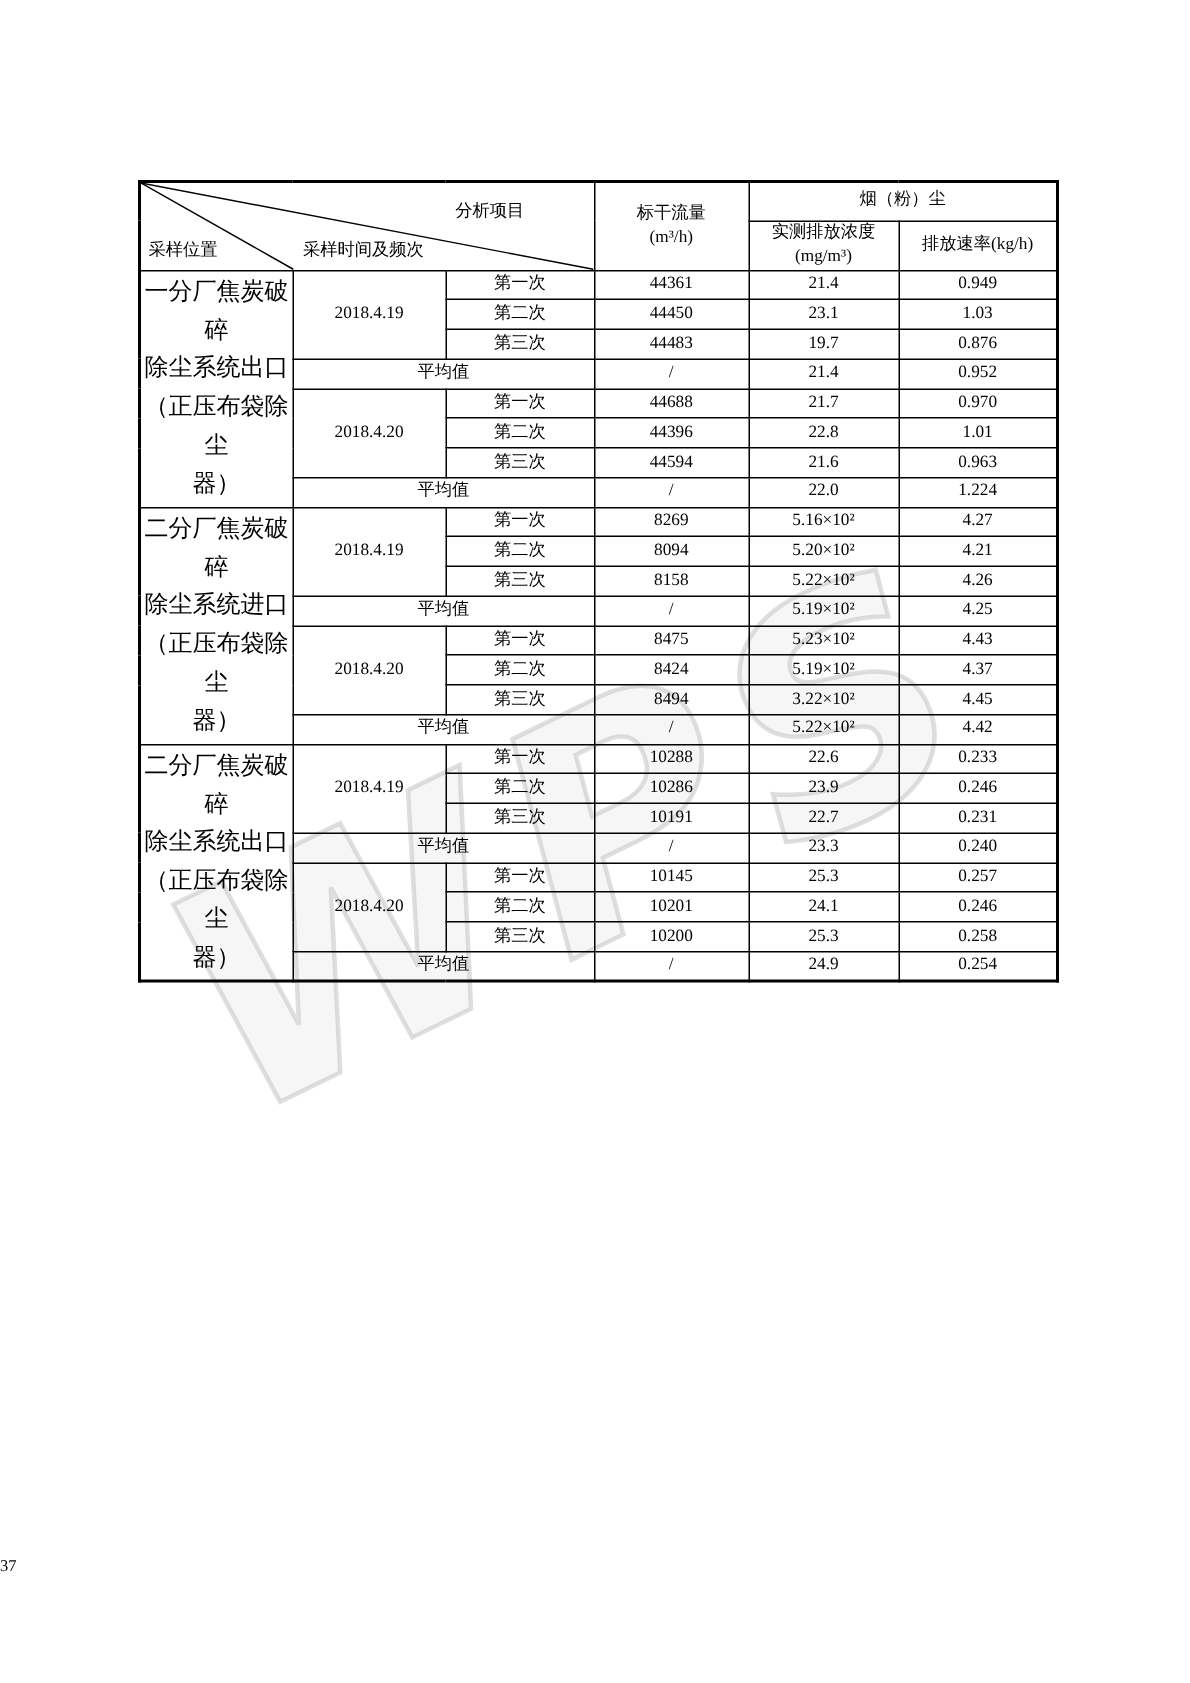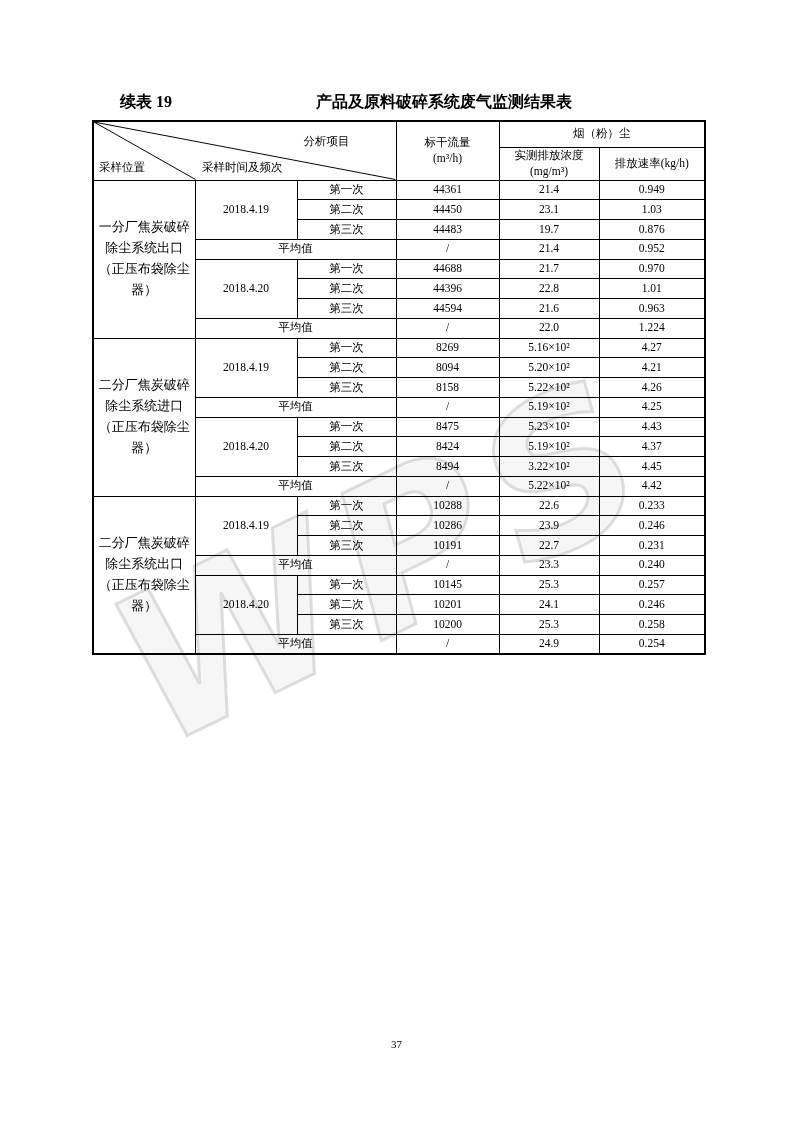--- a/index.html
+++ b/index.html
@@ -32,42 +32,38 @@
     border:2px solid #000;
   }
   .monitor-table td {
     border:1px solid #000; text-align:center; vertical-align:middle;
     font-size:11.5px; line-height:1.35; padding:0; overflow:hidden;
   }
   tr.hr1 { height:26px; }
   tr.hr2 { height:33px; }
   tr.dr  { height:19.75px; }
   td.pre { white-space:pre-line; }
-  td.loc { font-size:13px; line-height:1.6; white-space:pre-line; }
+  td.loc { font-size:16px; line-height:1.6; white-space:pre-line; }
   
   td.corner { position:relative; padding:0; }
   .diag { position:absolute; left:0; top:0; width:100%; height:100%; display:block; }
   .diag line { stroke:#000; stroke-width:1; }
   .lbl-analysis { position:absolute; top:12px; right:46px; font-size:11.5px; white-space:nowrap;text-align:right; }
   .lbl-time     { position:absolute; bottom:4px; left:108px; font-size:11.5px; white-space:nowrap; }
   .lbl-loc      { position:absolute; bottom:4px; left:5px;  font-size:11.5px; white-space:nowrap; }
   
-  .page-number { position:absolute; left:0; top:1038px; width:100%; text-align:center; font-size:11px; z-index:2;font-family:Liberation Serif, serif; }
+  .page-number { position:absolute; left:0; top:1038px; width:100%; text-align:left; font-size:11px; z-index:2;font-family:Liberation Serif, serif; }
 </style>
 </head>
 <body>
 
 <div class="page">
 
   <div class="watermark">WPS</div>
 
-  <div class="title-row">
-    <span class="subtable-label">续表 19</span>
-    <span class="doc-title">产品及原料破碎系统废气监测结果表</span>
-  </div>
 
   <table class="monitor-table">
     <colgroup>
       <col style="width:102px">
         <col style="width:102px">
         <col style="width:99px">
       <col style="width:103px">
         <col style="width:100px">
         <col style="width:106px">
     </colgroup>

